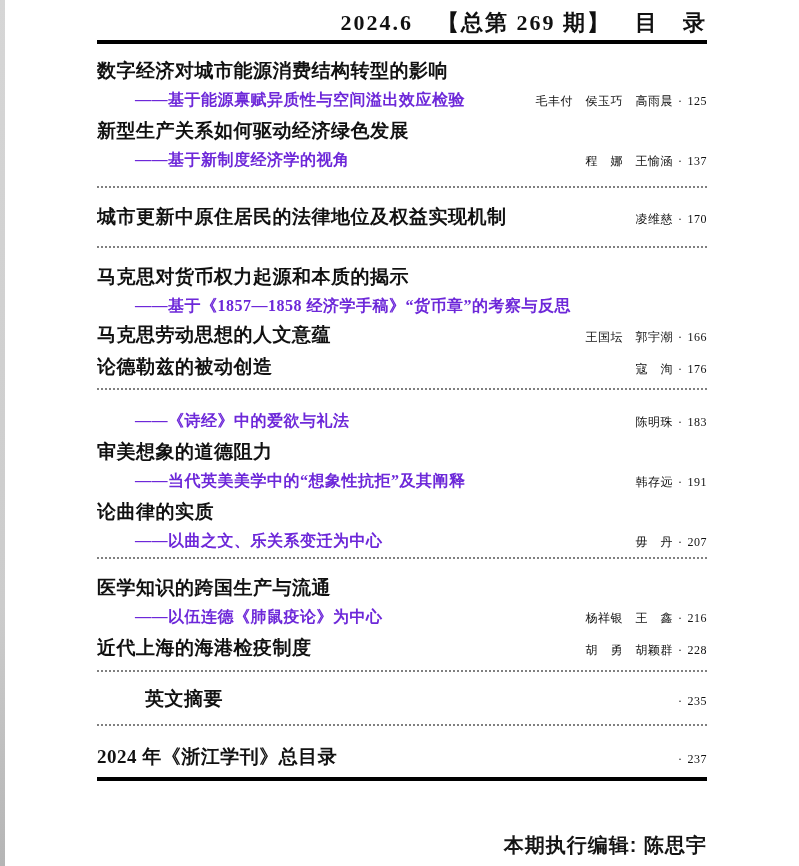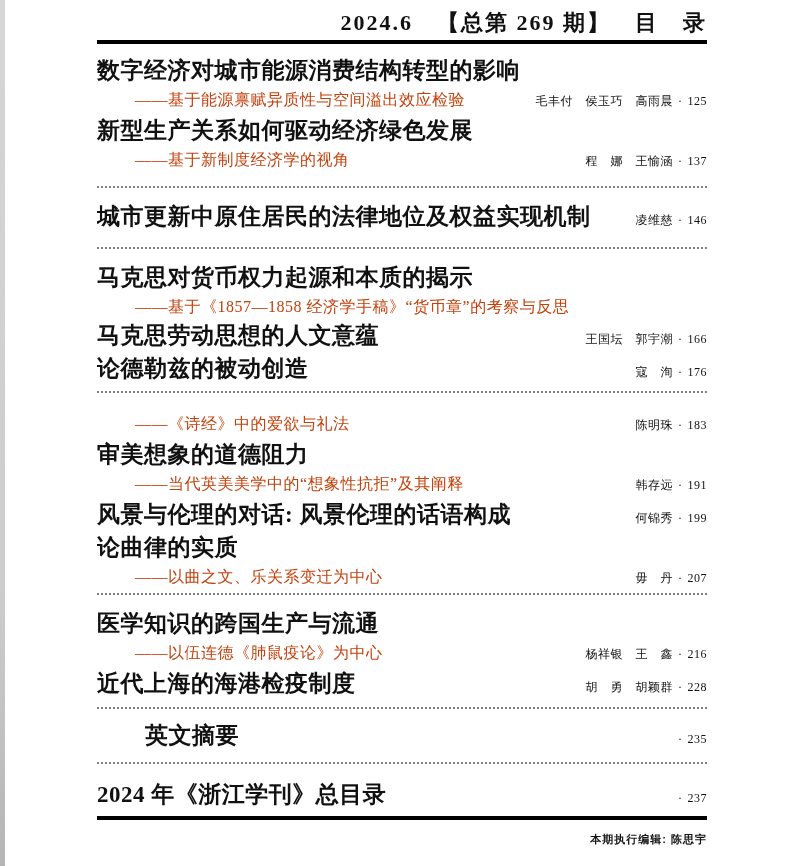--- a/index.html
+++ b/index.html
@@ -44,35 +44,35 @@
   .g2{padding-top:14px;padding-bottom:4px;}
   .g3{padding-top:16px;padding-bottom:0px;}
   .g4{padding-top:14px;padding-bottom:5px;}
   .g5{padding-top:12px;padding-bottom:8px;margin-left:48px;}
   .g6{padding-top:16px;padding-bottom:0px;}
   .row{
     display:flex;justify-content:space-between;align-items:baseline;
     line-height:29px;gap:8px;white-space:nowrap;
   }
   .row .left{
-    font-size:23px;font-weight:bold;letter-spacing:0.5px;
+    font-size:19px;font-weight:bold;letter-spacing:0.5px;
     flex:0 1 auto;overflow:hidden;
   }
   .row.sub .left{
-    font-weight:normal;font-size:16px;letter-spacing:0.5px;
-    padding-left:38px;color:#c2410c;
+    font-weight:bold;font-size:16px;letter-spacing:0.5px;
+    padding-left:38px;color:#6d28d9;
   }
   .row .right{
     flex:0 0 auto;font-size:12px;font-weight:normal;letter-spacing:0.5px;
   }
   .row .dot{margin:0 5px;}
   .footer-note{
     position:absolute;right:92px;top:832px;
     font-family:"Liberation Sans","DejaVu Sans",sans-serif;
-    font-size:11px;font-weight:bold;letter-spacing:1px;
+    font-size:20px;font-weight:bold;letter-spacing:1px;
     color:#151515;white-space:nowrap;margin-left:16px;
   }
 </style>
 </head>
 <body>
 
 <div class="scan-edge"></div>
 
 <div class="content">
   <div class="issue-header">2024.6　【总第 269 期】　目　录</div>
@@ -93,21 +93,21 @@
   </div>
         <div class="row sub">
     <span class="left">——基于新制度经济学的视角</span>
     <span class="right"><span class="authors">程　娜　王愉涵</span><span class="dot">·</span><span class="pagenum">137</span></span>
   </div>
       </div>
       <div class="dotsep"></div>
       <div class="group g1">
         <div class="row">
     <span class="left">城市更新中原住居民的法律地位及权益实现机制</span>
-    <span class="right"><span class="authors">凌维慈</span><span class="dot">·</span><span class="pagenum">146</span></span>
+    <span class="right"><span class="authors">凌维慈</span><span class="dot">·</span><span class="pagenum">170</span></span>
   </div>
       </div>
       <div class="dotsep"></div>
       <div class="group g2">
         <div class="row">
     <span class="left">马克思对货币权力起源和本质的揭示</span>
 
   </div>
         <div class="row sub">
     <span class="left">——基于《1857—1858 经济学手稿》“货币章”的考察与反思</span>
@@ -127,24 +127,20 @@
     <span class="left">——《诗经》中的爱欲与礼法</span>
     <span class="right"><span class="authors">陈明珠</span><span class="dot">·</span><span class="pagenum">183</span></span>
   </div>
         <div class="row">
     <span class="left">审美想象的道德阻力</span>
 
   </div>
         <div class="row sub">
     <span class="left">——当代英美美学中的“想象性抗拒”及其阐释</span>
     <span class="right"><span class="authors">韩存远</span><span class="dot">·</span><span class="pagenum">191</span></span>
-  </div>
-        <div class="row">
-    <span class="left">风景与伦理的对话: 风景伦理的话语构成</span>
-    <span class="right"><span class="authors">何锦秀</span><span class="dot">·</span><span class="pagenum">199</span></span>
   </div>
         <div class="row">
     <span class="left">论曲律的实质</span>
 
   </div>
         <div class="row sub">
     <span class="left">——以曲之文、乐关系变迁为中心</span>
     <span class="right"><span class="authors">毋　丹</span><span class="dot">·</span><span class="pagenum">207</span></span>
   </div>
       </div>

